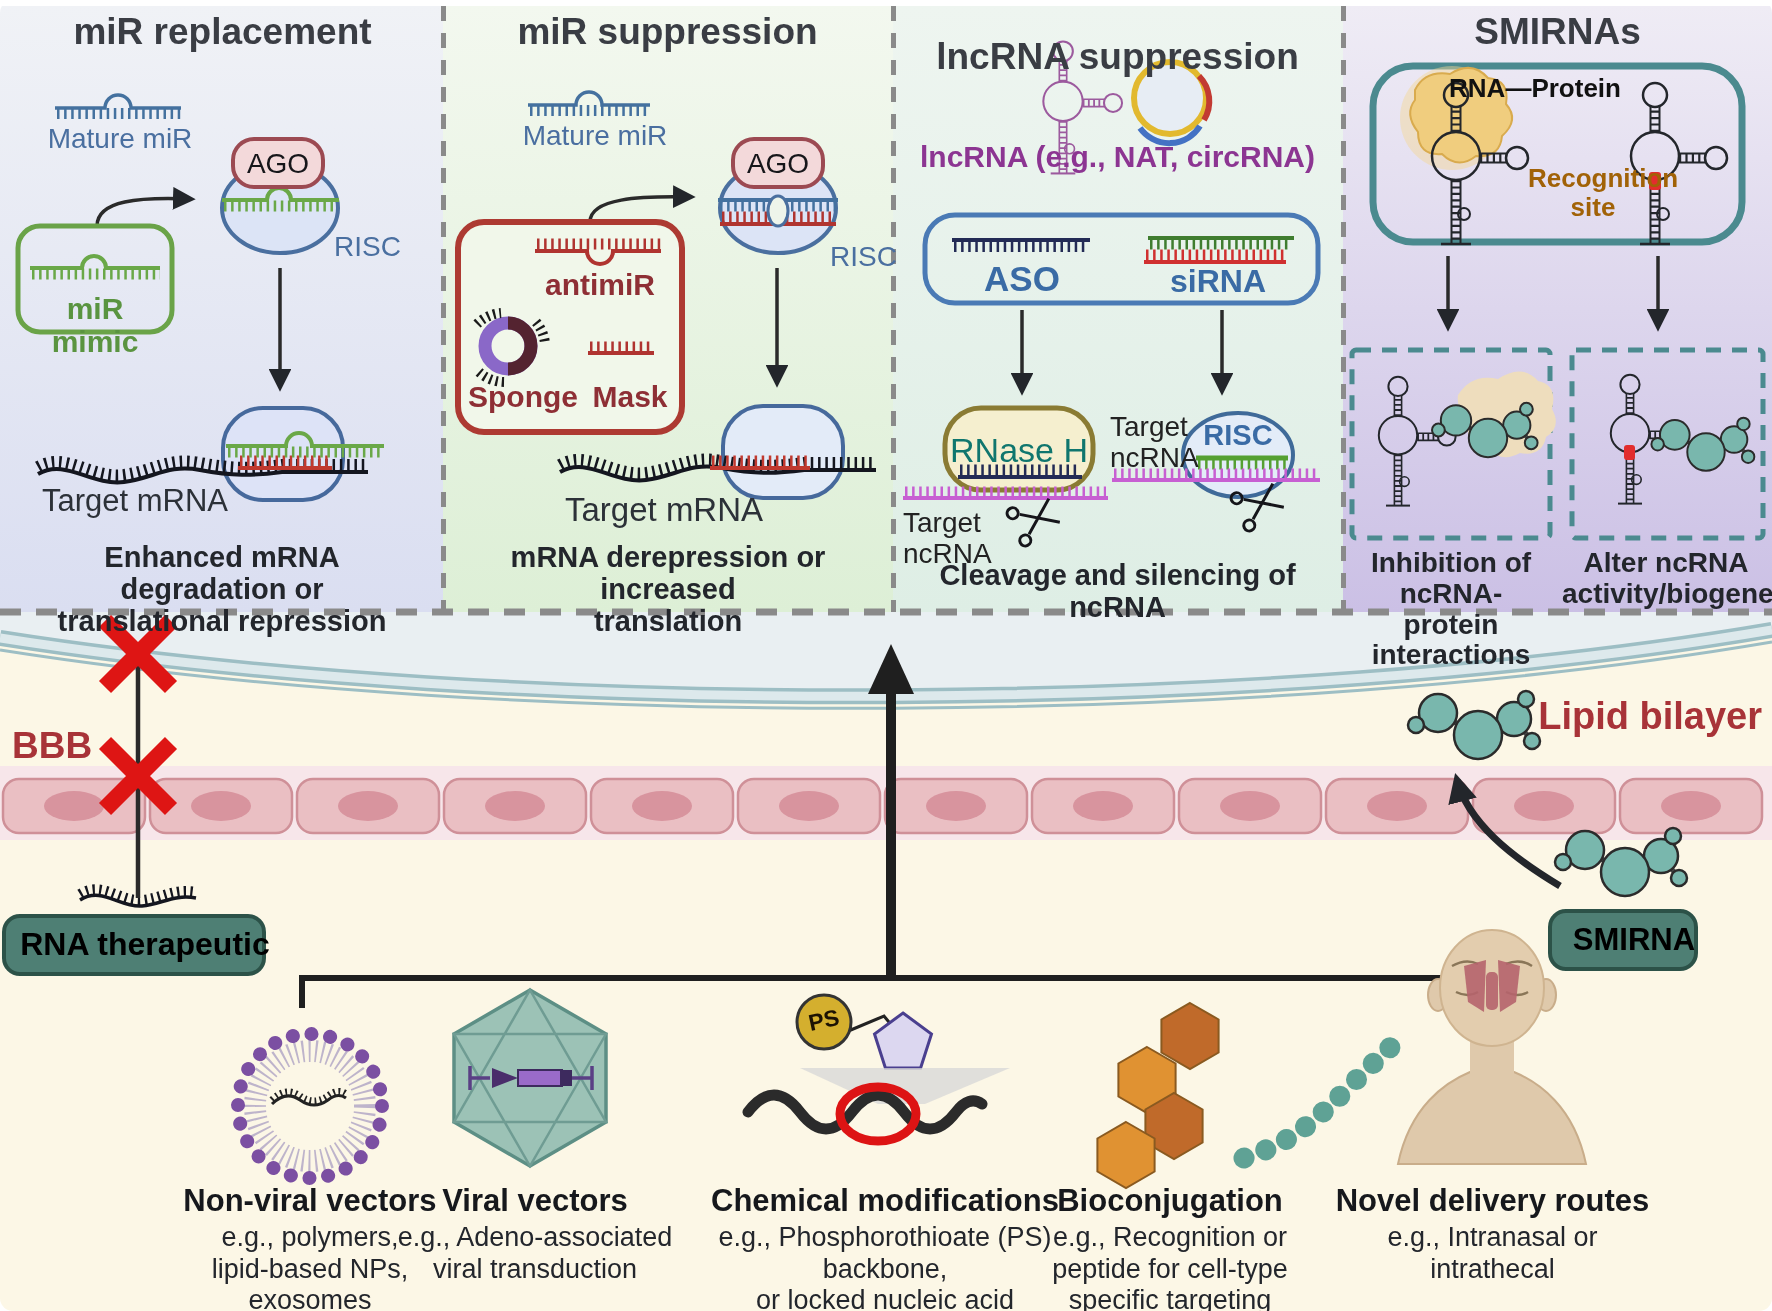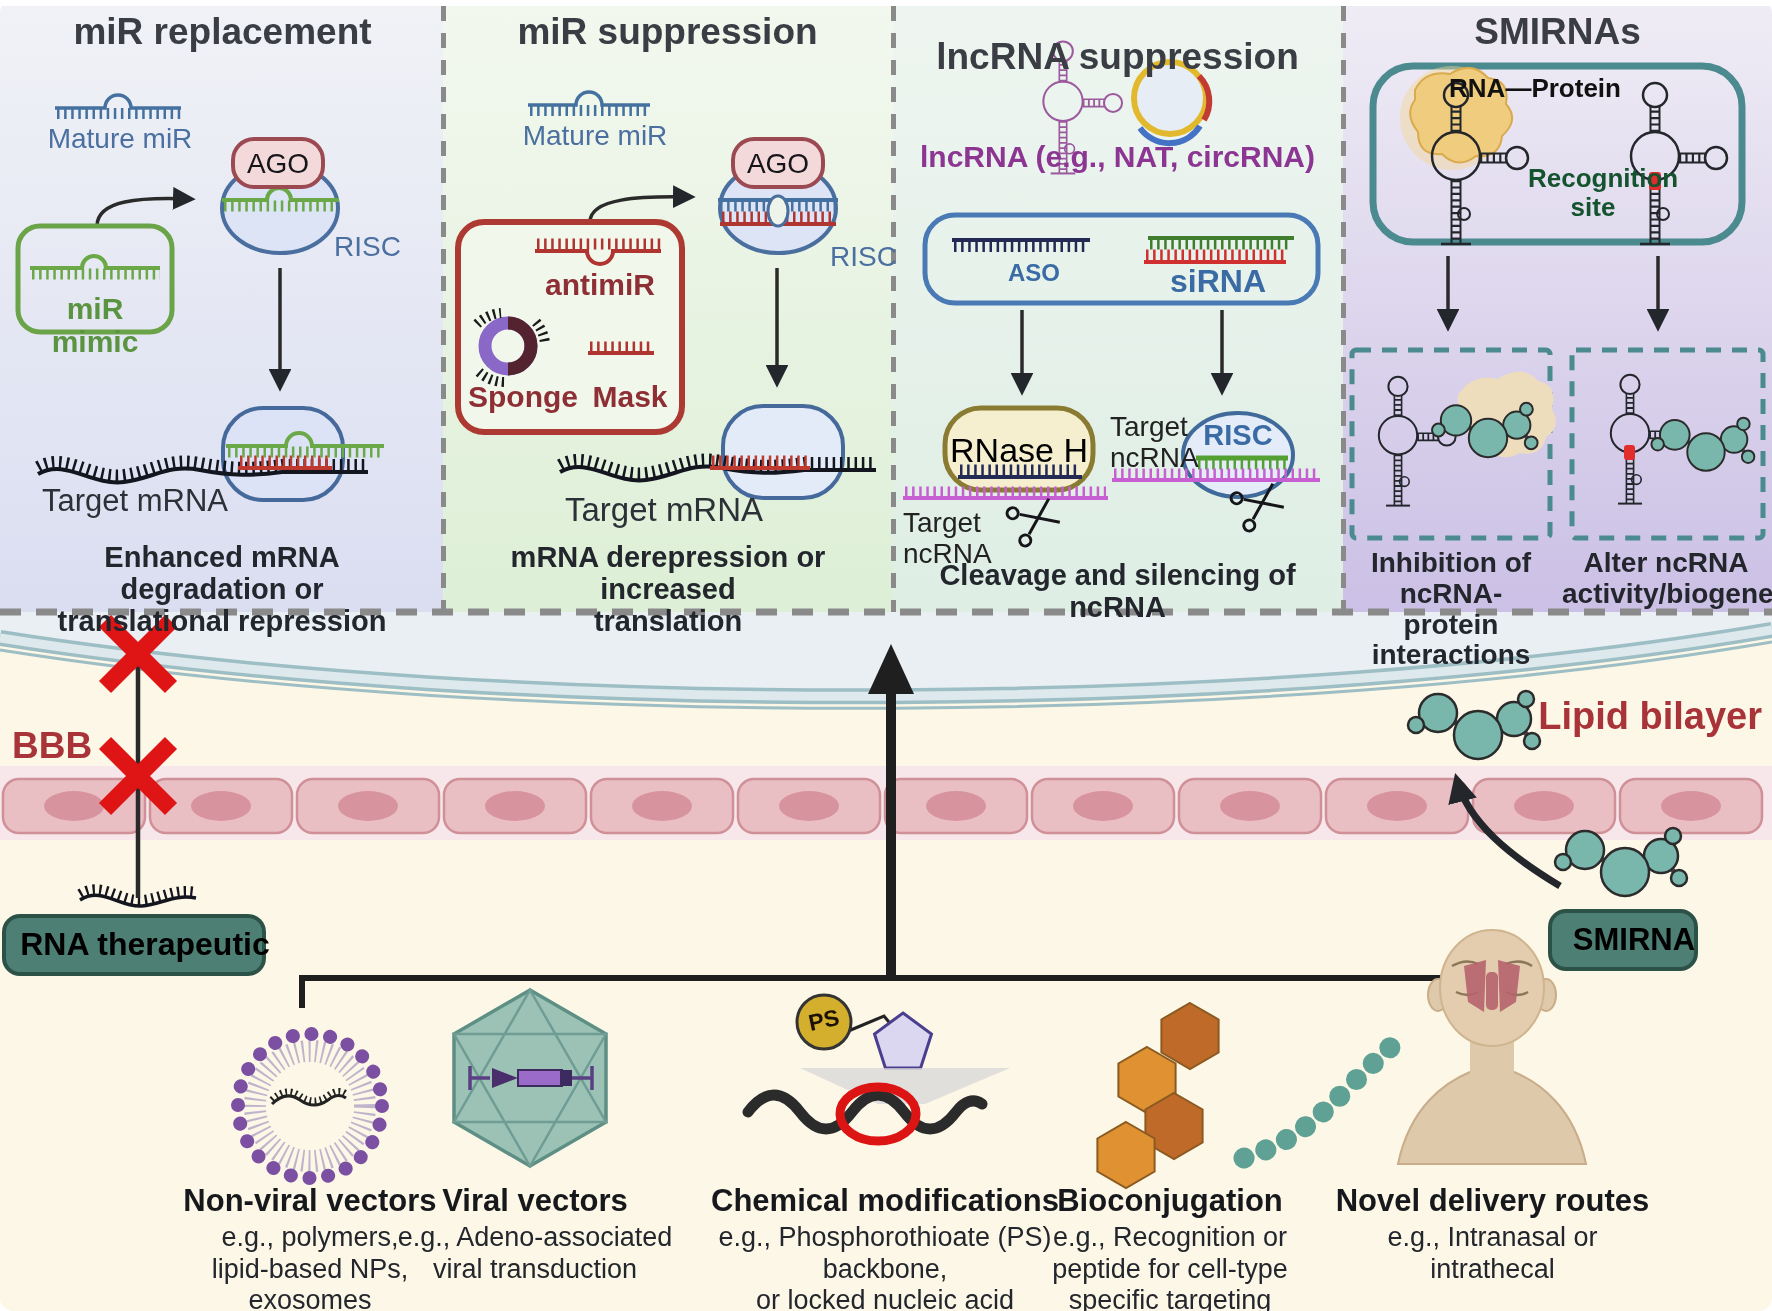--- a/index.html
+++ b/index.html
@@ -343,38 +343,38 @@
 <div class="lbl dred b ctr" style="left:535px;top:268px;width:130px;font-size:30px;">antimiR</div>
 <div class="lbl dred b ctr" style="left:458px;top:380px;width:130px;font-size:30px;">Sponge</div>
 <div class="lbl dred b ctr" style="left:585px;top:380px;width:90px;font-size:30px;">Mask</div>
 <div class="lbl" style="left:565px;top:492px;font-size:33px;color:#2c3138;">Target mRNA</div>
 <div class="lbl purple b ctr" style="left:915px;top:140px;width:405px;font-size:30px;">lncRNA (e.g., NAT, circRNA)</div>
 
 <div class="lbl cap ctr" style="left:466px;top:542px;width:404px;">
   <div>mRNA derepression or increased</div>
   <div>translation</div>
 </div>
-<div class="lbl steel b ctr" style="left:982px;top:260px;width:80px;font-size:24px;margin-left:12px;">ASO</div>
+<div class="lbl steel b ctr" style="left:982px;top:260px;width:80px;font-size:35px;">ASO</div>
 <div class="lbl steel b ctr" style="left:1168px;top:264px;width:100px;font-size:32px;">siRNA</div>
-<div class="lbl ctr" style="left:945px;top:432px;width:148px;font-size:34px;color:#000000;">RNase H</div>
+<div class="lbl ctr" style="left:945px;top:432px;width:148px;font-size:34px;color:#0f766e;">RNase H</div>
 <div class="lbl" style="left:903px;top:508px;font-size:28px;color:#222;">
   <div>Target</div>
   <div>ncRNA</div>
 </div>
 <div class="lbl" style="left:1110px;top:412px;font-size:28px;color:#222;">
   <div>Target</div>
   <div>ncRNA</div>
 </div>
 <div class="lbl steel b ctr" style="left:1203px;top:420px;width:70px;font-size:29px;">RISC</div>
 <div class="lbl cap ctr" style="left:905px;top:560px;width:425px;">
   <div>Cleavage and silencing of ncRNA</div>
 </div>
 
 <div class="lbl b ctr" style="left:1445px;top:74px;width:180px;font-size:26px;color:#111;">RNA—Protein</div>
-<div class="lbl b ctr" style="left:1528px;top:164px;width:130px;font-size:26px;color:#14532d;">
+<div class="lbl b ctr" style="left:1528px;top:164px;width:130px;font-size:26px;color:#a16207;">
   <div>Recognition</div>
   <div>site</div>
 </div>
 <div class="lbl cap ctr" style="left:1350px;top:548px;width:202px;font-size:28px;">
   <div>Inhibition of ncRNA-</div>
   <div>protein interactions</div>
 </div>
 <div class="lbl cap ctr" style="left:1562px;top:548px;width:208px;font-size:28px;">
   <div>Alter ncRNA</div>
   <div>activity/biogenesis</div>

